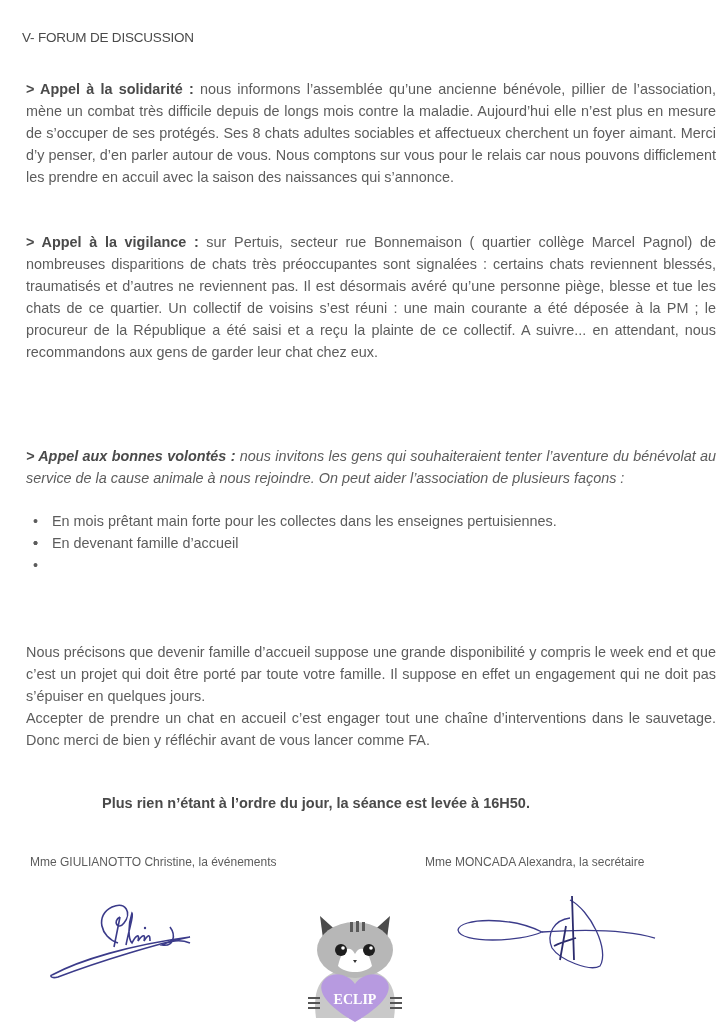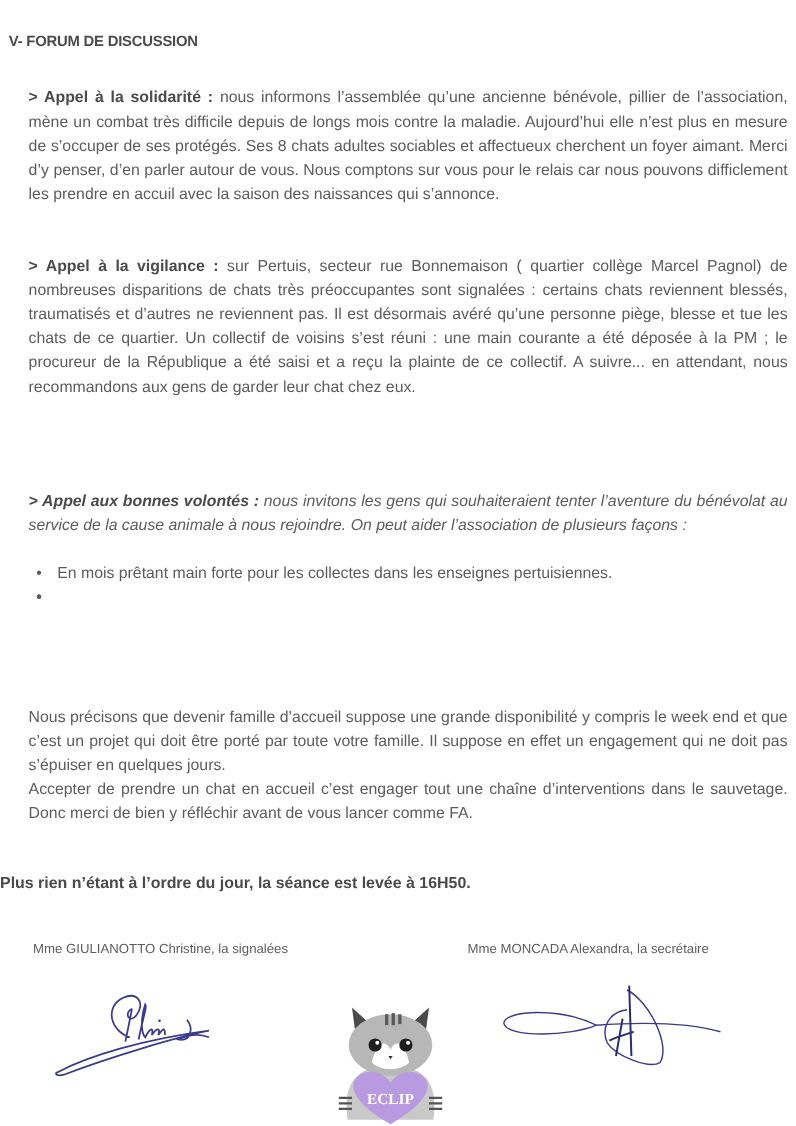--- a/index.html
+++ b/index.html
@@ -1,32 +1,32 @@
 <!DOCTYPE html>
 <html><head>
 <meta charset="utf-8">
 <style>
   html, body { margin: 0; padding: 0; background: #ffffff; }
   body { width: 724px; height: 1024px; position: relative; overflow: hidden;
          font-family: "Liberation Sans", sans-serif; color: #5a5a5a; }
-  .heading { position: absolute; left: 8px; top: 30px; font-size: 13.5px; font-weight: bold;
+  .heading { position: absolute; left: 22px; top: 30px; font-size: 13.5px; font-weight: normal;
              color: #4a4a4a; letter-spacing: -0.2px; margin: 0; }
   .para { position: absolute; left: 26px; width: 690px; font-size: 14.4px; line-height: 22px;
           text-align: justify; color: #5c5c5c; margin: 0; }
   .para b { color: #4a4a4a; font-weight: bold; }
   #p1 { top: 78px; }
   #p2 { top: 231px; }
   #p3 { top: 445px; font-style: italic; }
   ul.bullets { position: absolute; left: 26px; top: 510px; width: 690px; margin: 0; padding: 0 0 0 26px;
                list-style: none; font-size: 14.4px; line-height: 22px; color: #5c5c5c; }
   ul.bullets li { position: relative; padding-left: 0; }
   ul.bullets li .dot { position: absolute; left: -19px; top: 0; }
   #p4 { top: 641px; }
   #p5 { top: 707px; }
-  .closing { position: absolute; left: 0; width: 632px; top: 795px; 
+  .closing { position: absolute; left: 0; width: 632px; top: 795px; text-align: center;
              font-size: 14.5px; font-weight: bold; color: #4a4a4a; margin: 0; }
   .sig-label { position: absolute; top: 855px; font-size: 12px; color: #5c5c5c; margin: 0; }
   #sig-left-label { left: 30px; }
   #sig-right-label { left: 425px; }
   svg.sig { position: absolute; }
   #sig-left { left: 40px; top: 895px; }
   #sig-right { left: 450px; top: 890px; }
   #logo { position: absolute; left: 300px; top: 908px; }
 </style>
 </head>
@@ -36,30 +36,30 @@
 
 <p class="para" id="p1"><b>&gt; Appel à la solidarité :</b><span> nous informons l’assemblée qu’une ancienne bénévole, pillier de l’association, mène un combat très difficile depuis de longs mois contre la maladie. Aujourd’hui elle n’est plus en mesure de s’occuper de ses protégés. Ses 8 chats adultes sociables et affectueux cherchent un foyer aimant. Merci d’y penser, d’en parler autour de vous. Nous comptons sur vous pour le relais car nous pouvons difficlement les prendre en accuil avec la saison des naissances qui s’annonce.</span></p>
 
 <p class="para" id="p2"><b>&gt; Appel à la vigilance :</b><span> sur Pertuis, secteur rue Bonnemaison ( quartier collège Marcel Pagnol) de nombreuses disparitions de chats très préoccupantes sont signalées : certains chats reviennent blessés, traumatisés et d’autres ne reviennent pas. Il est désormais avéré qu’une personne piège, blesse et tue les chats de ce quartier. Un collectif de voisins s’est réuni : une main courante a été déposée à la PM ; le procureur de la République a été saisi et a reçu la plainte de ce collectif. A suivre... en attendant, nous recommandons aux gens de garder leur chat chez eux.</span></p>
 
 <p class="para" id="p3"><b>&gt; Appel aux bonnes volontés :</b><span> nous invitons les gens qui souhaiteraient tenter l’aventure du bénévolat au service de la cause animale à nous rejoindre. On peut aider l’association de plusieurs façons :</span></p>
 
 <ul class="bullets">
   <li><span class="dot">•</span><span>En mois prêtant main forte pour les collectes dans les enseignes pertuisiennes.</span></li>
   <li><span class="dot">•</span></li>
-  <li><span class="dot">•</span></li>
+  <li><span class="dot">•</span><span>En devenant famille d’accueil</span></li>
   <li><span class="dot">•</span></li>
 </ul>
 
 <p class="para" id="p4">Nous précisons que devenir famille d’accueil suppose une grande disponibilité y compris le week end et que c’est un projet qui doit être porté par toute votre famille. Il suppose en effet un engagement qui ne doit pas s’épuiser en quelques jours.</p>
 <p class="para" id="p5">Accepter de prendre un chat en accueil c’est engager tout une chaîne d’interventions dans le sauvetage. Donc merci de bien y réfléchir avant de vous lancer comme FA.</p>
 
 <p class="closing">Plus rien n’étant à l’ordre du jour, la séance est levée à 16H50.</p>
 
-<p class="sig-label" id="sig-left-label">Mme GIULIANOTTO Christine, la signalées</p>
+<p class="sig-label" id="sig-left-label">Mme GIULIANOTTO Christine, la événements</p>
 <p class="sig-label" id="sig-right-label">Mme MONCADA Alexandra, la secrétaire</p>
 
 <svg class="sig" id="sig-left" width="170" height="90" viewBox="0 0 170 90">
   <path d="M12 80 C 40 65, 90 50, 150 42 C 120 48, 60 66, 18 82 C 10 84, 10 80, 12 80" fill="none" stroke="#3b3b8a" stroke-width="1.6"></path>
   <path d="M78 48 C 60 42, 55 20, 72 12 C 86 6, 92 18, 84 28 C 78 36, 72 26, 80 22 M80 22 L 74 52" fill="none" stroke="#3b3b8a" stroke-width="1.6"></path>
   <path d="M86 50 C 90 30, 94 20, 92 18 C 88 30, 88 44, 92 48 C 96 40, 100 38, 98 46 C 102 40, 106 38, 104 46 C 108 40, 110 38, 110 46" fill="none" stroke="#3b3b8a" stroke-width="1.6"></path>
   <circle cx="105" cy="33" r="1.2" fill="#3b3b8a"></circle>
   <path d="M130 32 C 136 40, 134 52, 122 50 C 130 46, 140 44, 150 48" fill="none" stroke="#3b3b8a" stroke-width="1.6"></path>
 </svg>
 

